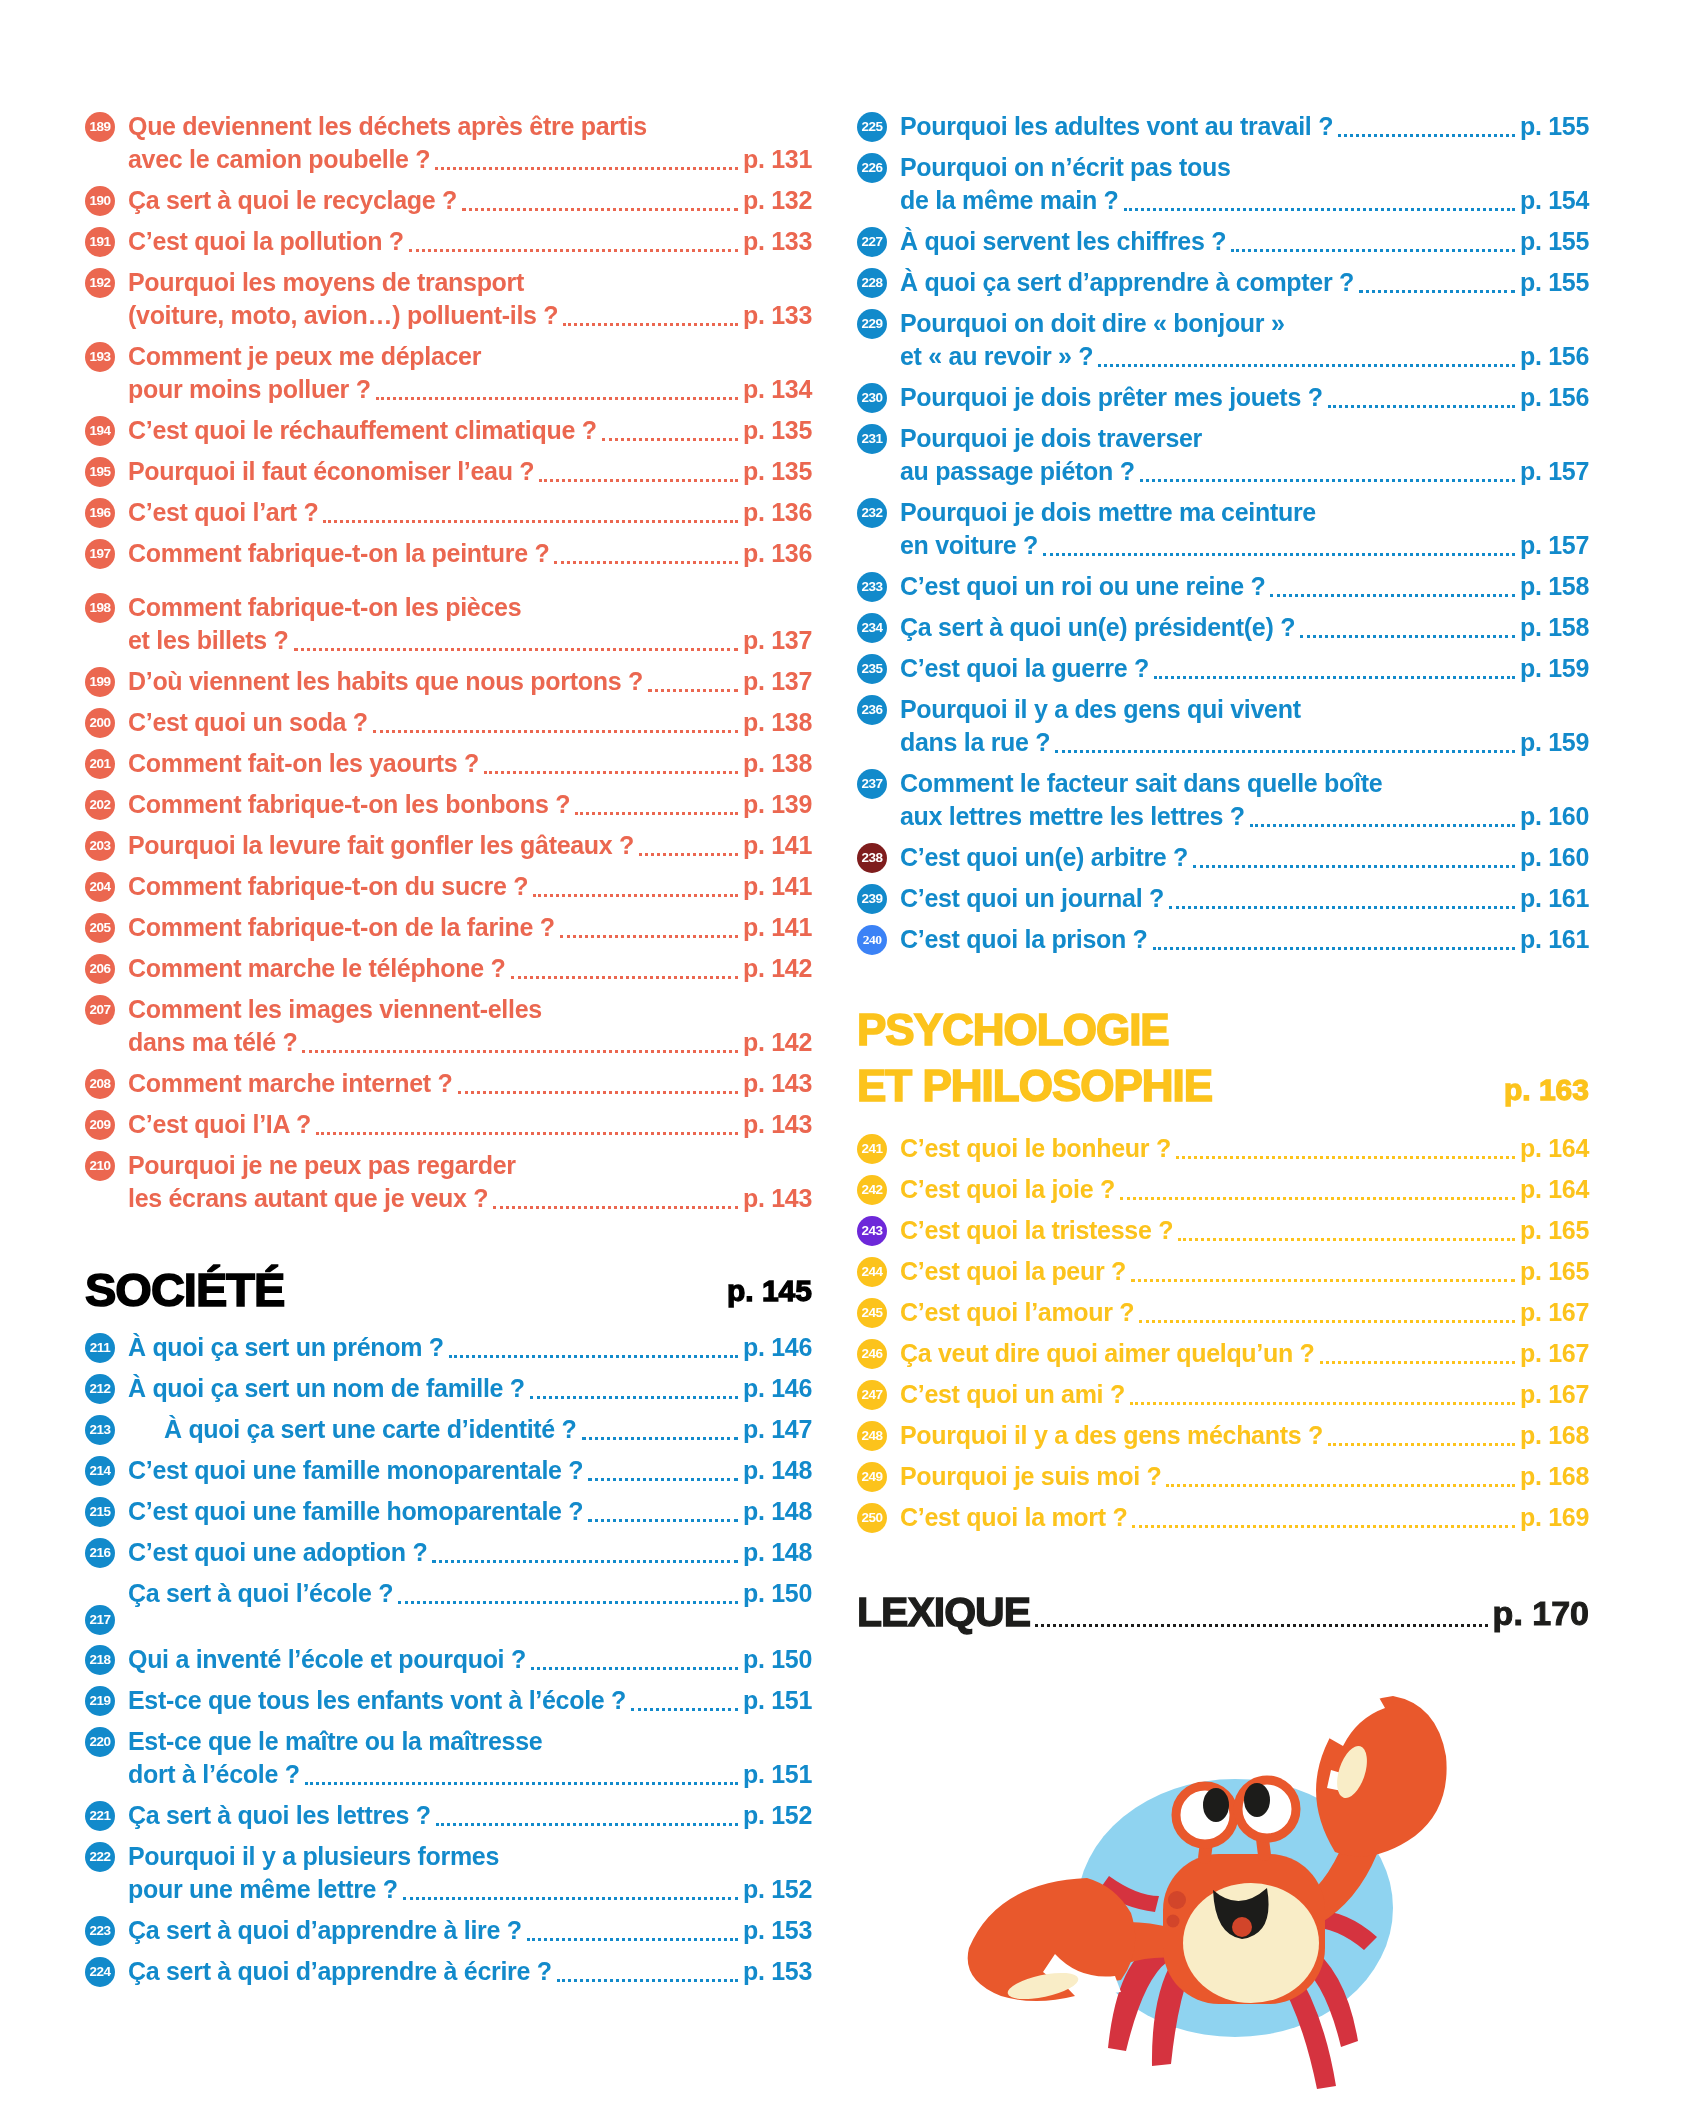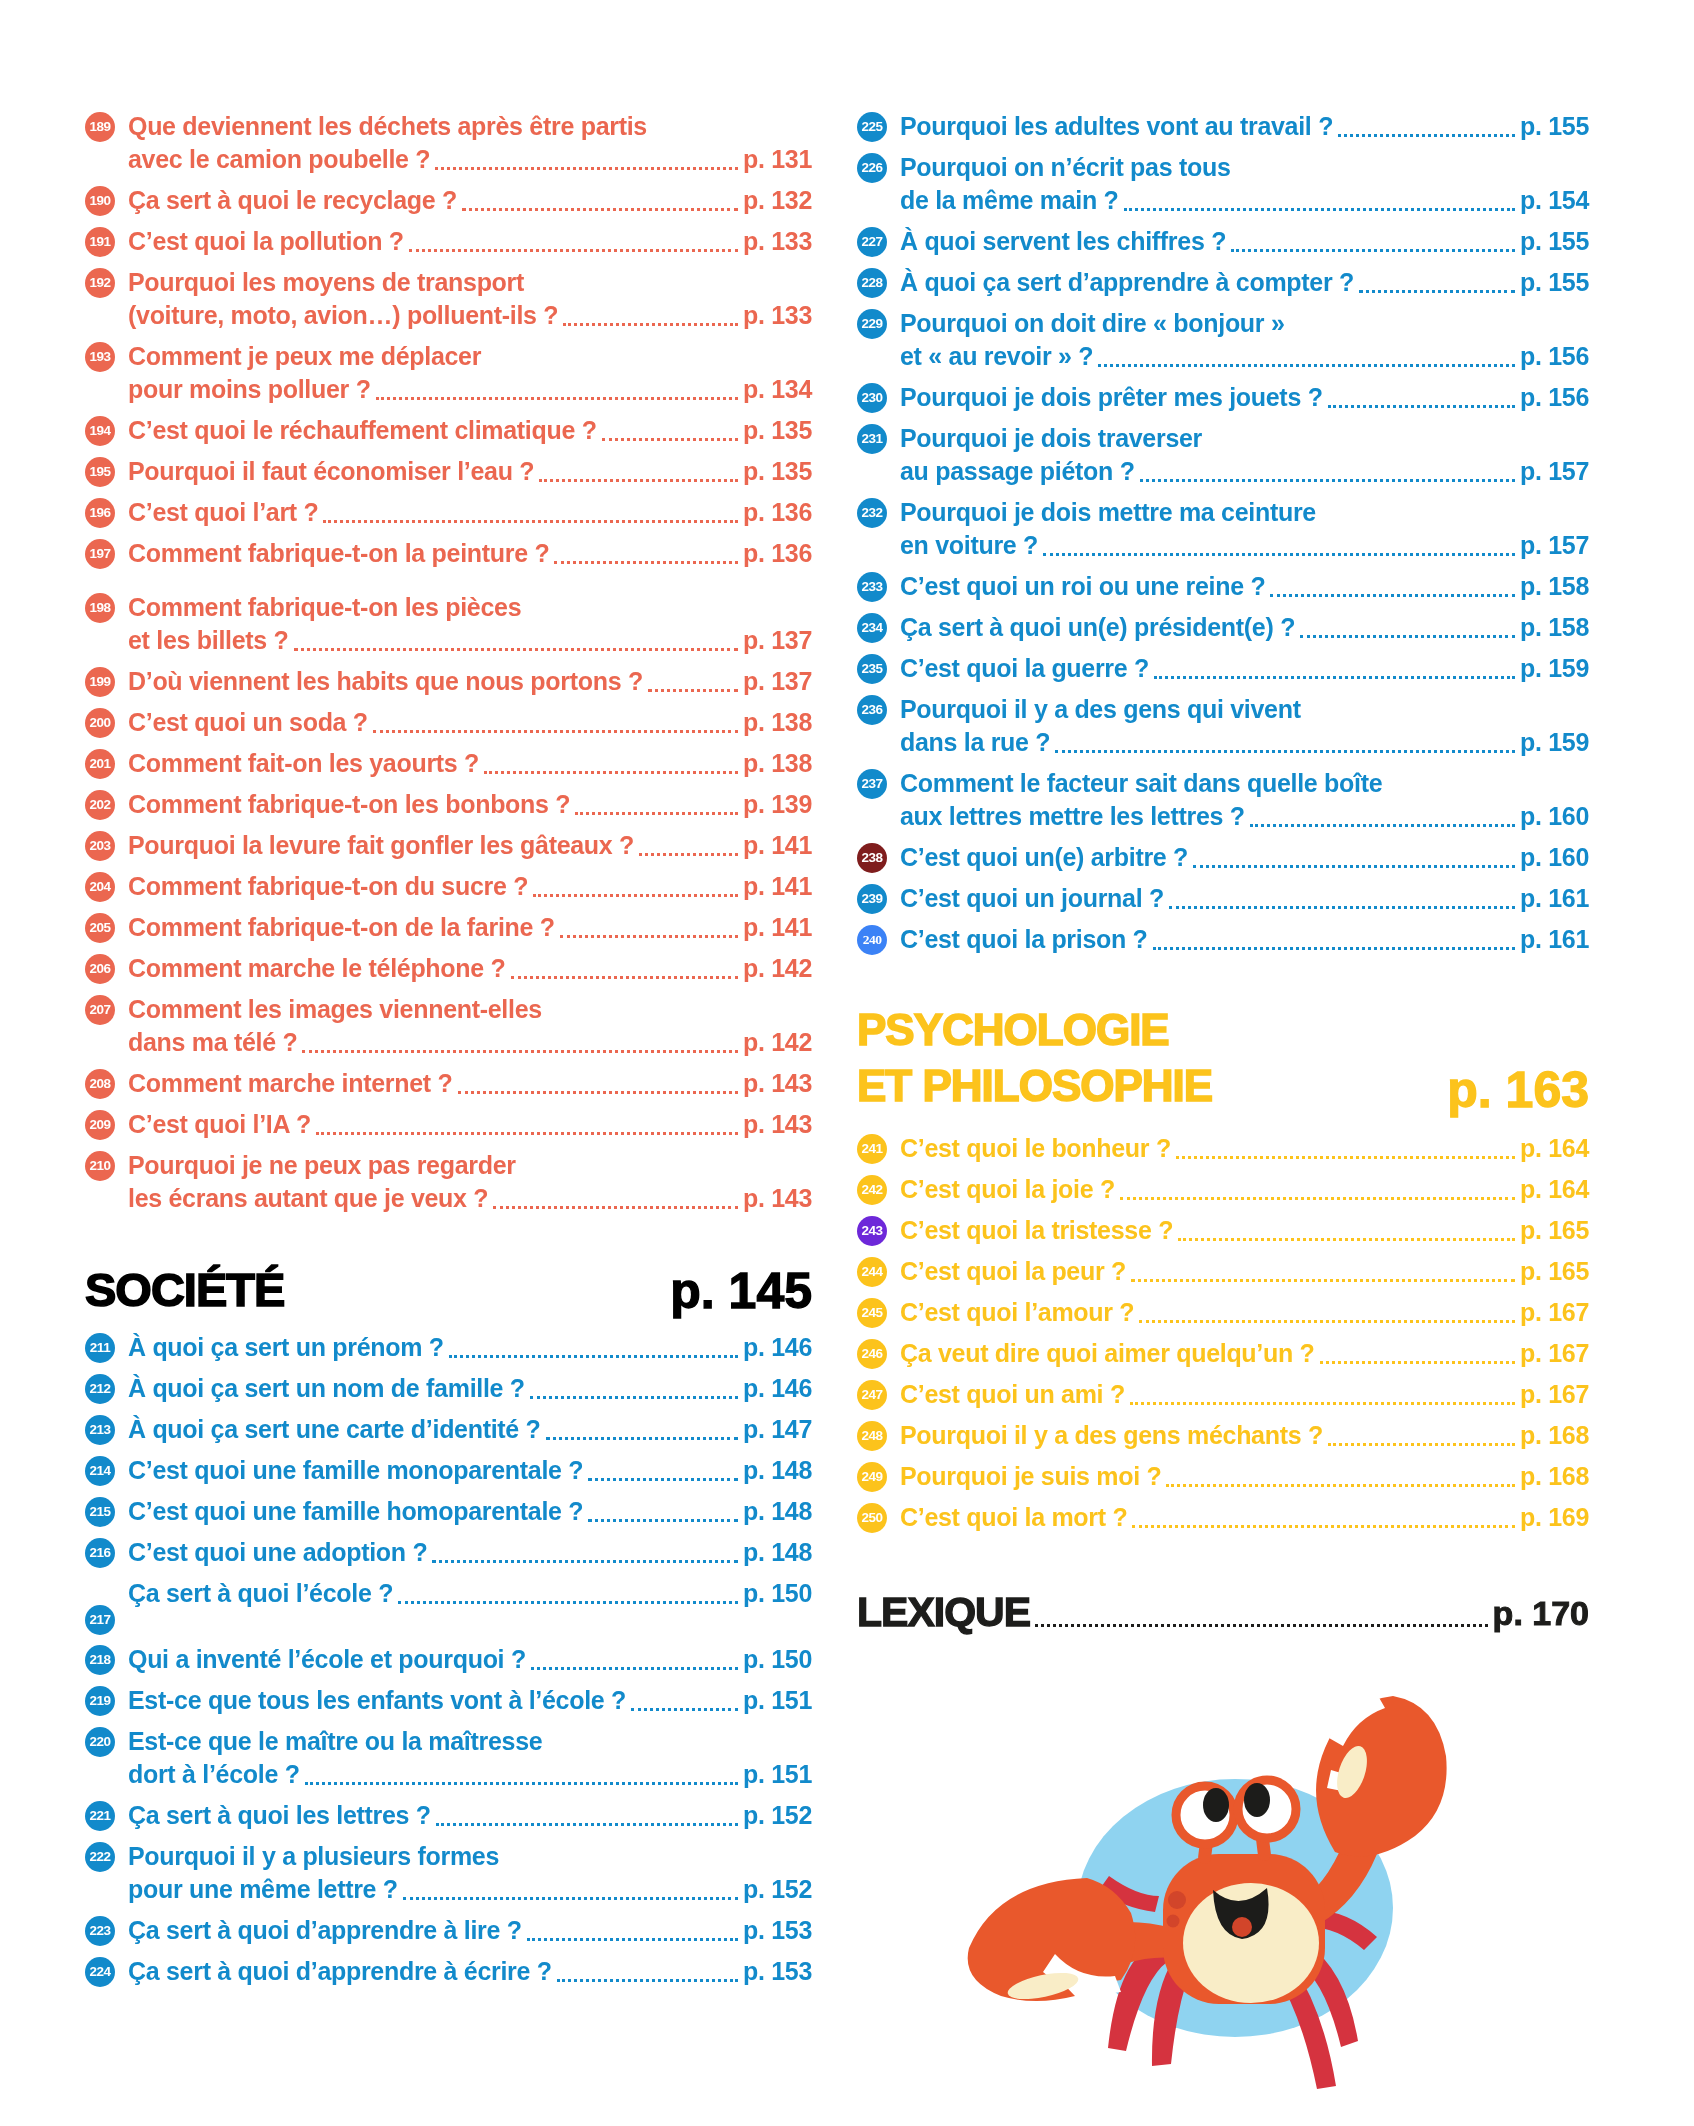--- a/index.html
+++ b/index.html
@@ -23,21 +23,21 @@
   .line .txt{white-space:nowrap;}
   .leader{flex:1;min-width:8px;position:relative;}
   .leader::after{
     content:"";position:absolute;left:5px;right:5px;bottom:6px;
     border-bottom:3.5px dotted currentColor;
   }
   .pageref{white-space:nowrap;font-size:25px;}
 
   .section-header{display:flex;justify-content:space-between;align-items:flex-end;margin:50px 0 16px;}
   .sec-title{font-size:47px;line-height:50px;letter-spacing:-1px;-webkit-text-stroke:1.6px currentColor;}
-  .sec-page{font-size:50px;line-height:48px;-webkit-text-stroke:1.3px currentColor;}
+  .sec-page{font-size:30px;line-height:48px;-webkit-text-stroke:1.3px currentColor;}
   .section-header.two{display:block;margin:46px 0 18px;}
   .sec-line1{font-size:44px;line-height:56px;letter-spacing:-1px;-webkit-text-stroke:1.6px currentColor;}
   .sec-line2{display:flex;justify-content:space-between;align-items:flex-end;}
   .sec-line2 .sec-title{font-size:44px;line-height:56px;}
 
   .lexique{display:flex;margin-top:54px;align-items:flex-end;}
   .lex-title{font-size:41px;line-height:48px;letter-spacing:-1px;-webkit-text-stroke:1.3px currentColor;}
   .lexique .leader::after{border-bottom-width:3px;bottom:9px;}
   .lex-page{font-size:34px;line-height:46px;white-space:nowrap;-webkit-text-stroke:1px currentColor;}
 
@@ -290,21 +290,21 @@
     <div class="item" style="color: rgb(18, 138, 203);">
     <span class="badge" style="background: rgb(18, 138, 203);">212</span>
     <div class="content">
         <div class="line last">
           <span class="txt">À quoi ça sert un nom de famille ?</span>
           <span class="leader"></span>
           <span class="pageref">p. 146</span>
         </div>
       </div>
   </div>
-    <div class="item" style="color: rgb(18, 138, 203);">
+    <div class="item" style="color: rgb(18, 138, 203); gap: 36px;">
     <span class="badge" style="background: rgb(18, 138, 203);">213</span>
     <div class="content">
         <div class="line last">
           <span class="txt">À quoi ça sert une carte d’identité ?</span>
           <span class="leader"></span>
           <span class="pageref">p. 147</span>
         </div>
       </div>
   </div>
     <div class="item" style="color: rgb(18, 138, 203);">

